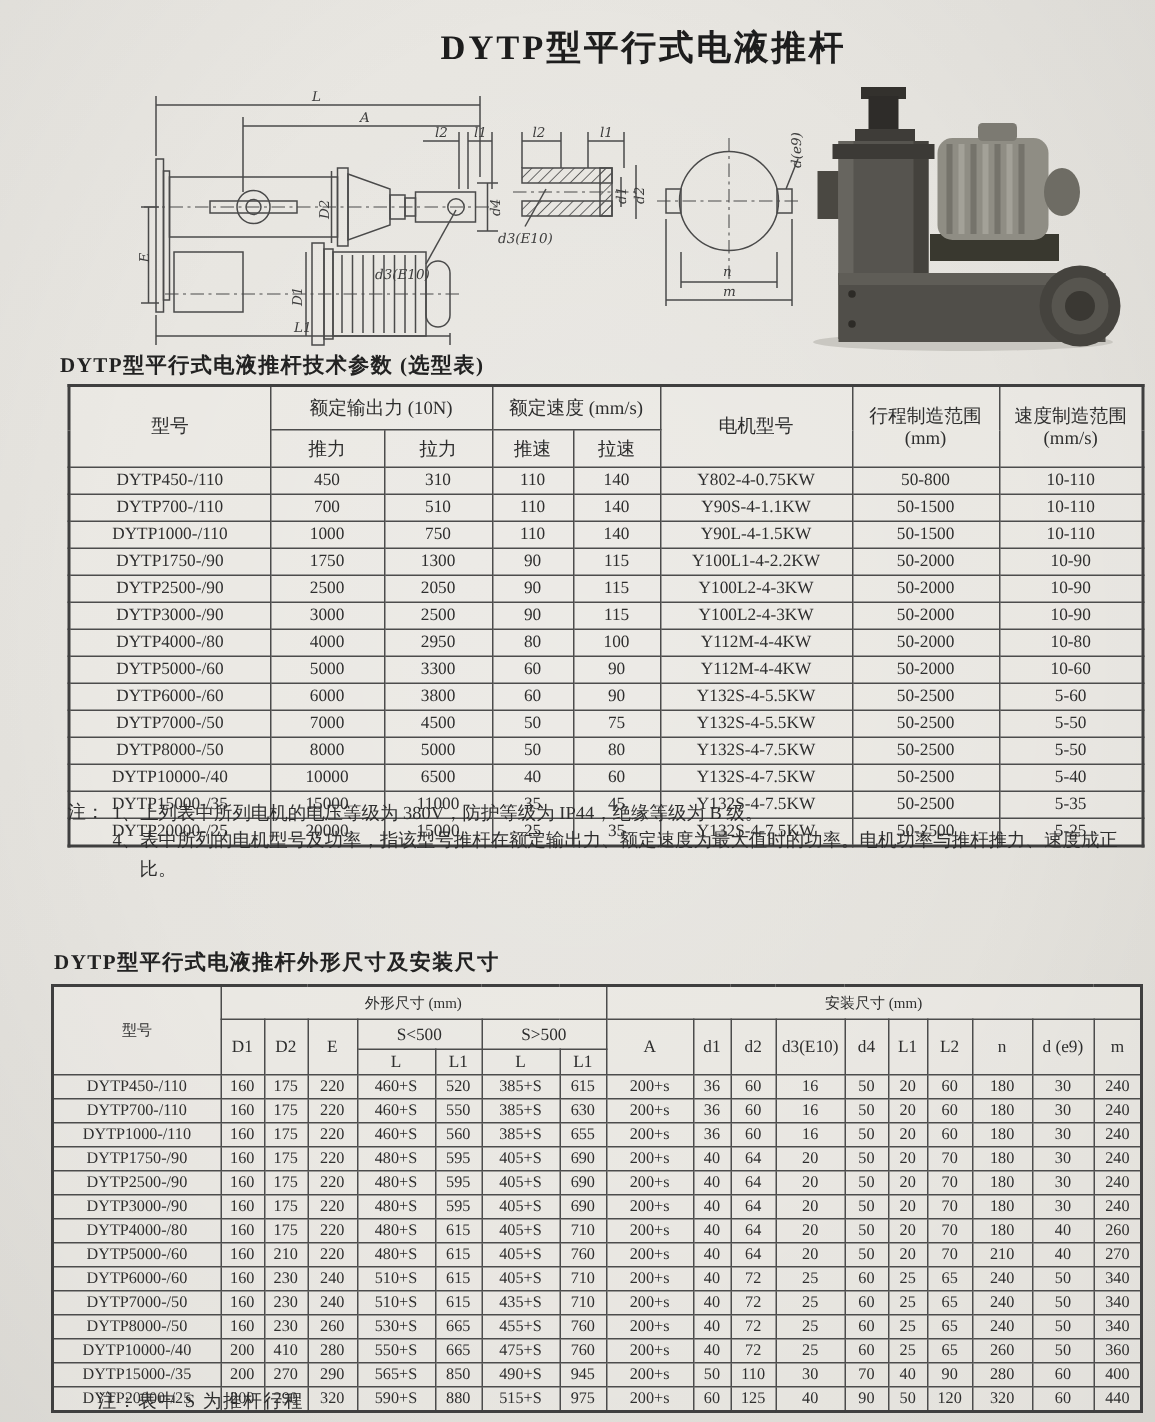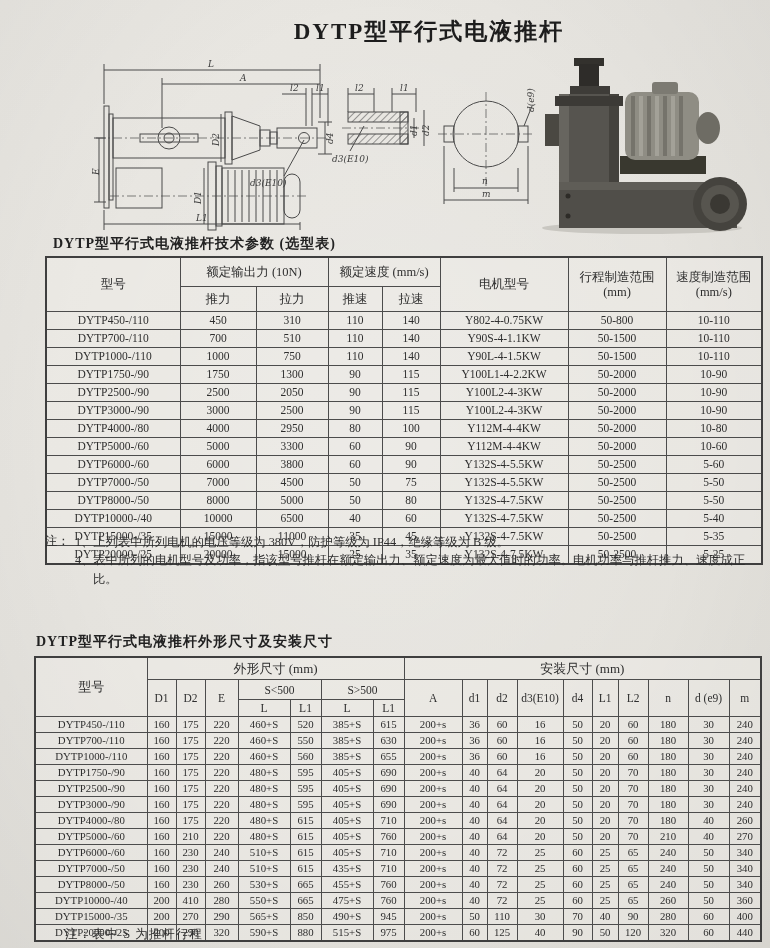--- a/index.html
+++ b/index.html
@@ -21,40 +21,40 @@
     background:radial-gradient(ellipse at 50% 45%, rgba(255,255,255,0.18) 0%, rgba(0,0,0,0) 55%, rgba(0,0,0,0.05) 100%);
   }
   .abs{position:absolute;}
   #page-title{
     top:16px;left:0;width:770px;text-align:center;
     font-size:23px;font-weight:bold;letter-spacing:2px;color:#1d1d1d;padding-left:44px;
   }
   .section-heading{
     font-size:14px;font-weight:bold;color:#222;letter-spacing:1px;
   }
-  #heading-1{top:235px;left:53px;}
+  #heading-1{top:235px;left:40px;}
   #heading-2{top:633px;left:36px;}
 
   table{border-collapse:collapse;table-layout:fixed;background:rgba(240,238,233,0.45);}
   th,td{
     border:1px solid #4c4c4c;
     text-align:center;vertical-align:middle;
     color:#2e2e2e;
     overflow:hidden;white-space:nowrap;
   }
   #table-1{top:256px;left:45px;width:716px;border:2px solid #3f3f3f;}
   #table-1 th{font-size:12.5px;font-weight:normal;padding:2px 1px;}
   #table-1 td{font-size:11.5px;padding:1px 1px;height:15px;line-height:1.1;}
   #table-1 thead tr:first-child th{height:24px;text-align:center;}
   #table-1 thead tr:nth-child(2) th{height:20px;}
 
   #table-2{top:656px;left:34px;width:726px;border:2px solid #3f3f3f;}
   #table-2 th{font-size:11.5px;font-weight:normal;padding:1px 0;}
   #table-2 td{font-size:10.8px;padding:0.5px 0;height:14px;line-height:1.1;}
-  #table-2 thead tr:first-child th{height:19px;font-size:13px;}
+  #table-2 thead tr:first-child th{height:19px;font-size:10px;}
   #table-2 thead tr:nth-child(2) th{height:17px;}
   #table-2 thead tr:nth-child(3) th{height:14px;}
 
   .two-line div{line-height:1.15;}
 
   #notes{top:533px;left:45px;width:705px;display:flex;font-size:12.3px;color:#2e2e2e;}
   #notes .note-label{flex:0 0 30px;}
   #notes .note-items{flex:1;}
   #notes .note-item{padding-left:18px;text-indent:-18px;line-height:1.5;}
 

